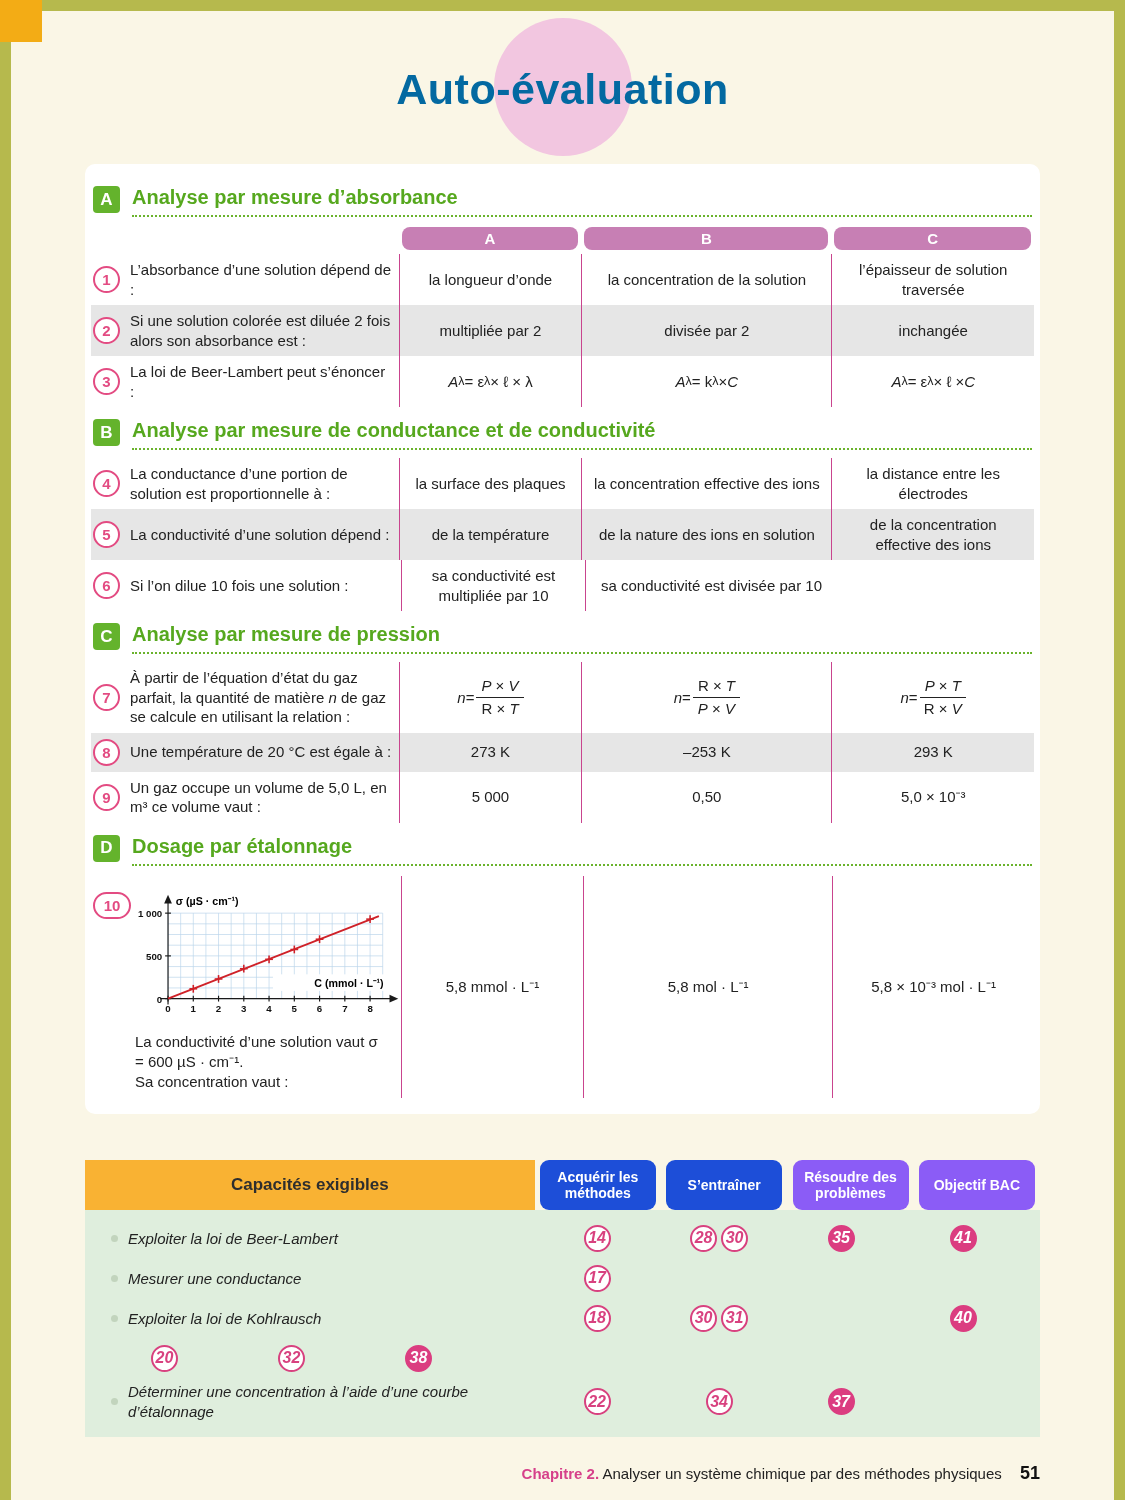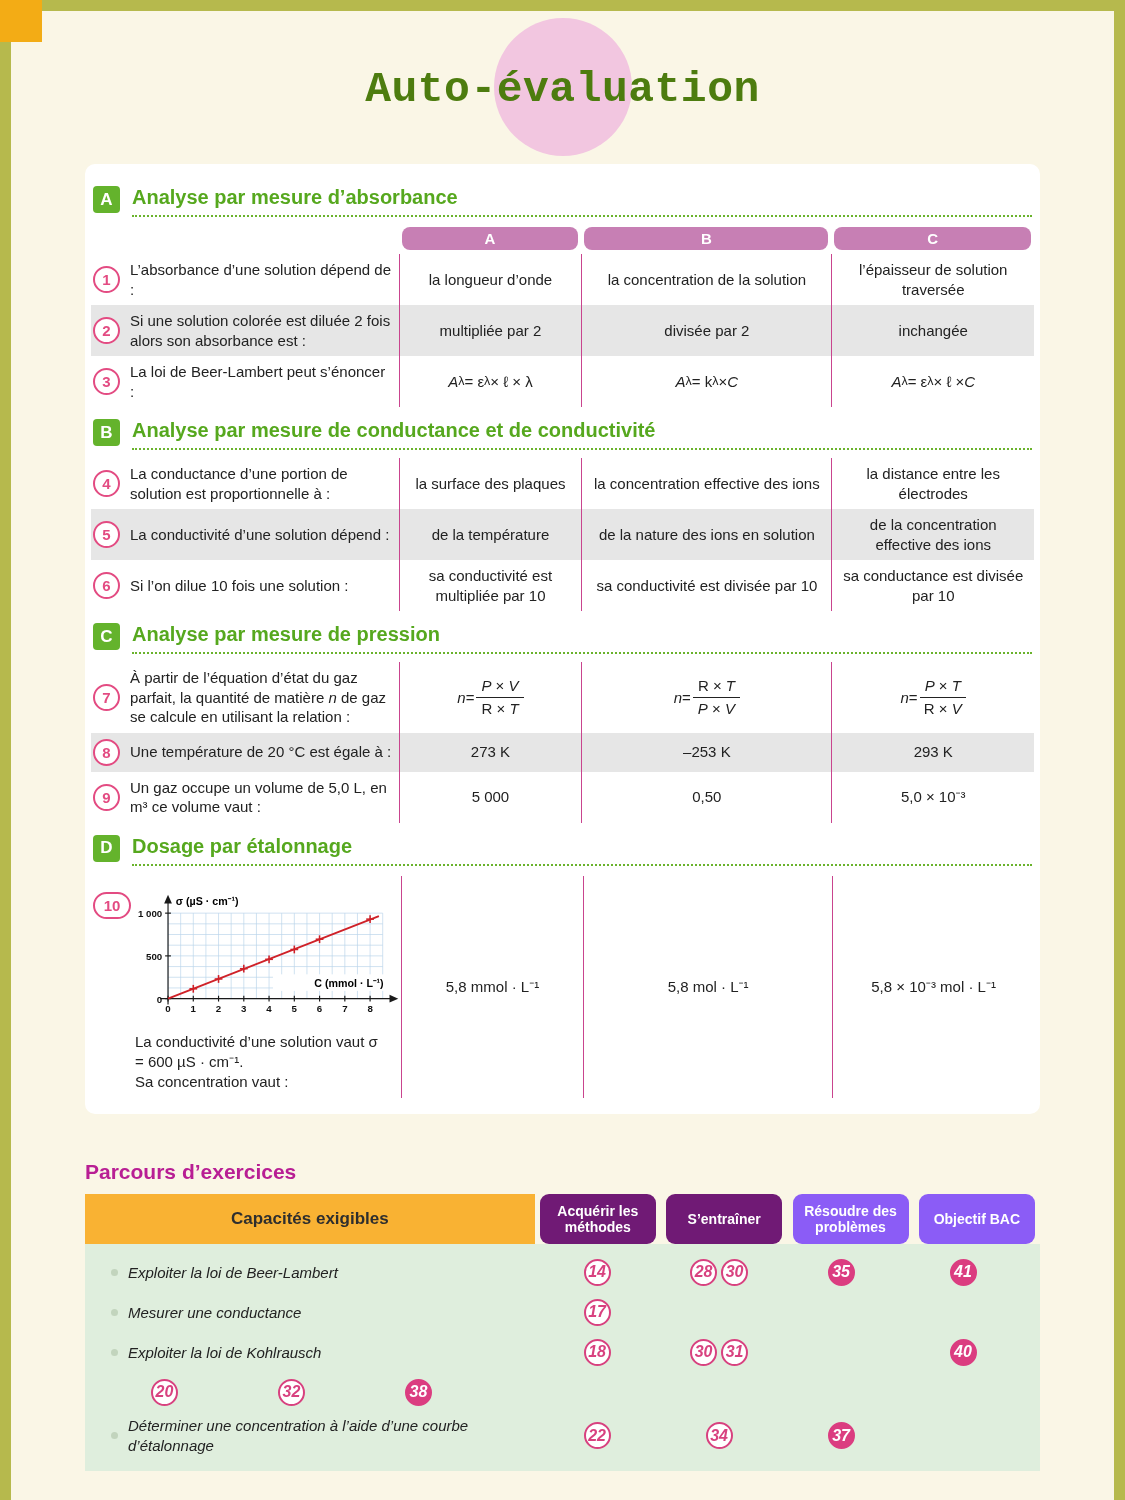--- a/index.html
+++ b/index.html
@@ -11,21 +11,21 @@
   .frame-top { position: absolute; top: 0; left: 0; width: 100%; height: 11px; background: #b6b94d; }
   .frame-left { position: absolute; top: 0; left: 0; width: 11px; height: 100%; background: #b6b94d; }
   .frame-right { position: absolute; top: 0; right: 0; width: 11px; height: 100%; background: #b6b94d; }
   .corner { position: absolute; top: 0; left: 0; width: 42px; height: 42px; background: #f3ac15; z-index: 2; }
 
   .content { position: relative; padding: 0 85px; }
 
   
   .title-wrap { position: relative; height: 150px; margin-top: 14px; display: flex; align-items: center; justify-content: center; }
   .title-circle { position: absolute; left: 50%; top: 4px; transform: translateX(-50%); width: 138px; height: 138px; border-radius: 50%; background: #f2c6e0; }
-  .page-title { position: relative; font-size: 43px; font-weight: bold; color: #4d7c0f; letter-spacing: 0.5px; font-family: Liberation Mono, monospace; }
+  .page-title { position: relative; font-size: 43px; font-weight: bold; color: #0369a1; letter-spacing: 0.5px; }
 
   
   .card { background: #ffffff; border-radius: 10px; padding: 10px 6px 16px; }
 
   .sec-head { display: flex; align-items: flex-end; margin: 12px 2px 0; }
   .sec-badge { flex: none; width: 27px; height: 27px; background: #64b32c; color: #fff; font-weight: bold; font-size: 17px; display: flex; align-items: center; justify-content: center; border-radius: 4px; margin-bottom: 4px; }
   .sec-title { flex: 1; margin-left: 12px; font-size: 20px; font-weight: bold; color: #56a81e; border-bottom: 2px dotted #6ab32c; padding-bottom: 6px; }
 
   .col-heads { display: flex; margin: 10px 0 4px; }
   .col-heads .spacer { width: 310px; }
@@ -62,21 +62,21 @@
   .curve { stroke: #cf2128; stroke-width: 2; fill: none; }
   .mark { stroke: #cf2128; stroke-width: 1.6; }
 
   
   .parcours { margin-top: 46px; }
   .p-title { font-size: 21px; font-weight: bold; color: #b81e94; margin-bottom: 10px; }
   .p-header { display: flex; align-items: stretch; height: 50px; }
   .ph-cap { width: 452px; background: #f9b233; color: #2e2e2e; font-weight: bold; font-size: 17px; display: flex; align-items: center; justify-content: center; }
   .ph-col { width: 127px; display: flex; align-items: center; justify-content: center; }
   .tab { width: 116px; height: 50px; border-radius: 9px; color: #fff; font-weight: bold; font-size: 14px; text-align: center; display: flex; align-items: center; justify-content: center; line-height: 1.15; padding: 2px 4px; }
-  .tab.teal { background: #701a75; }
+  .tab.teal { background: #1d4ed8; }
   .tab.red { background: #8b5cf6; }
   .p-body { background: #dfeedd; padding: 8px 16px 12px; font-style: italic; }
   .p-row { display: flex; align-items: center; min-height: 40px; }
   .p-label { width: 452px; display: flex; align-items: center; padding: 4px 16px 4px 10px; font-size: 15px; color: #222; line-height: 1.3; }
   .bullet { flex: none; width: 7px; height: 7px; border-radius: 50%; background: #c2d4bd; margin-right: 10px; }
   .p-cell { width: 127px; display: flex; align-items: center; justify-content: center; gap: 4px; }
   .num-circ { width: 27px; height: 27px; border-radius: 50%; display: flex; align-items: center; justify-content: center; font-weight: bold; font-size: 16px; }
   .num-circ.outline { border: 2px solid #d8417f; color: #d8417f; background: #fff; }
   .num-circ.filled { background: #db3d80; border: 2px solid #db3d80; color: #fff; }
 
@@ -170,21 +170,20 @@
         <div class="ans ans-c">de la concentration effective des ions</div>
       </div>
 
       <div class="qa-row">
         <div class="q-col">
           <span class="qnum">6</span>
           <span class="qtext">Si l’on dilue 10 fois une solution :</span>
         </div>
         <div class="ans ans-a">sa conductivité est multipliée par 10</div>
         <div class="ans ans-b">sa conductivité est divisée par 10</div>
-        <div class="ans ans-c">sa conductance est divisée par 10</div>
       </div>
 
       <div class="sec-head">
         <span class="sec-badge">C</span>
         <span class="sec-title">Analyse par mesure de pression</span>
       </div>
 
       <div class="qa-row" style="margin-top:8px;">
         <div class="q-col">
           <span class="qnum">7</span>
@@ -313,21 +312,20 @@
           </div>
         </div>
         <div class="ans ans-a">5,8 mmol · L⁻¹</div>
         <div class="ans ans-b">5,8 mol · L⁻¹</div>
         <div class="ans ans-c">5,8 × 10⁻³ mol · L⁻¹</div>
       </div>
 
     </div>
 
     <div class="parcours">
-      <h2 class="p-title">Parcours d’exercices</h2>
 
       <div class="p-header">
         <div class="ph-cap">Capacités exigibles</div>
         <div class="ph-col">
           <div class="tab teal">Acquérir les méthodes</div>
         </div>
         <div class="ph-col">
           <div class="tab teal">S’entraîner</div>
         </div>
         <div class="ph-col">

